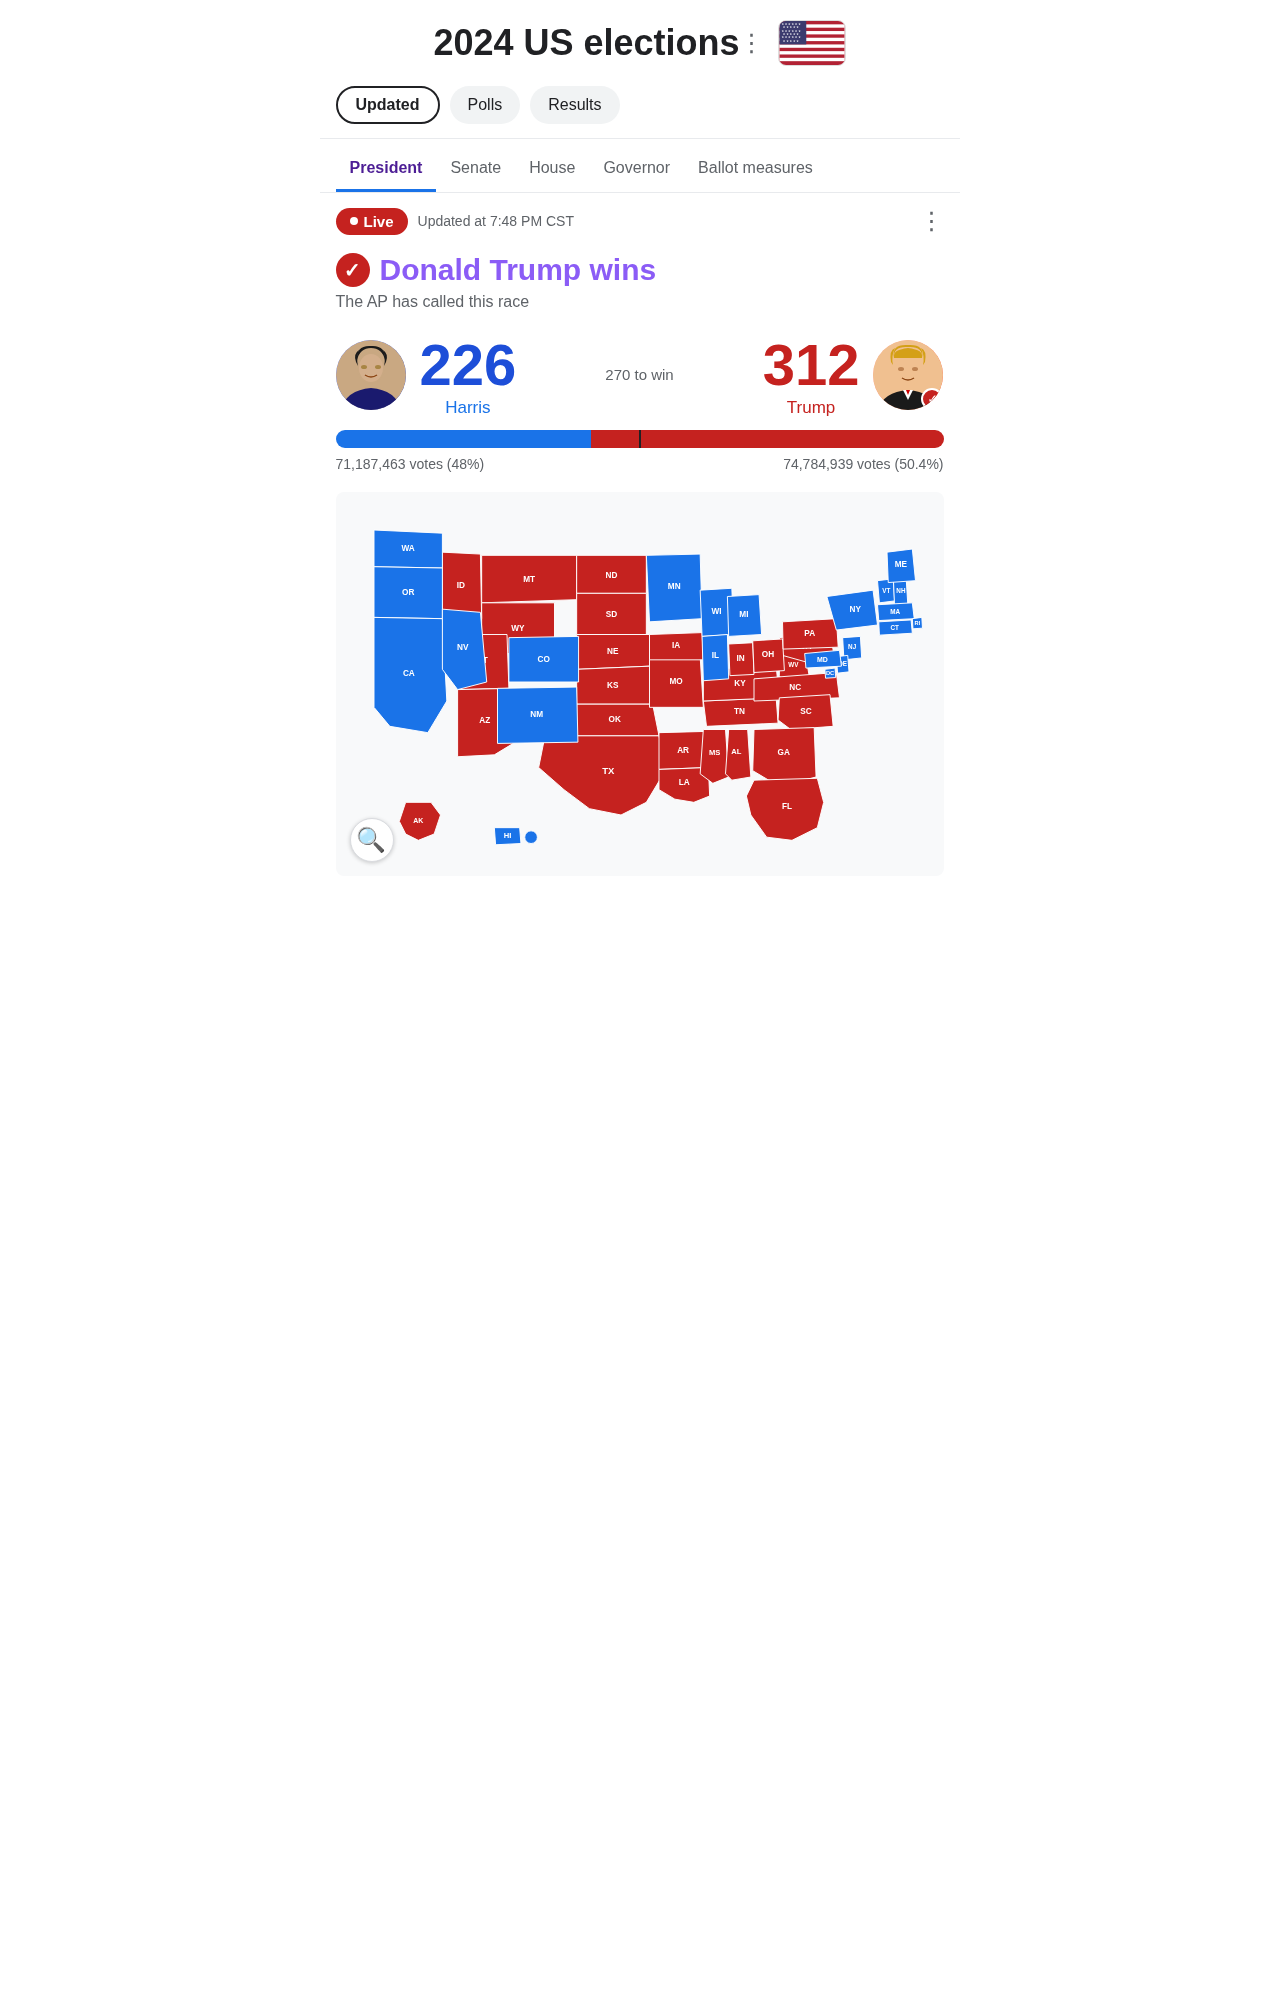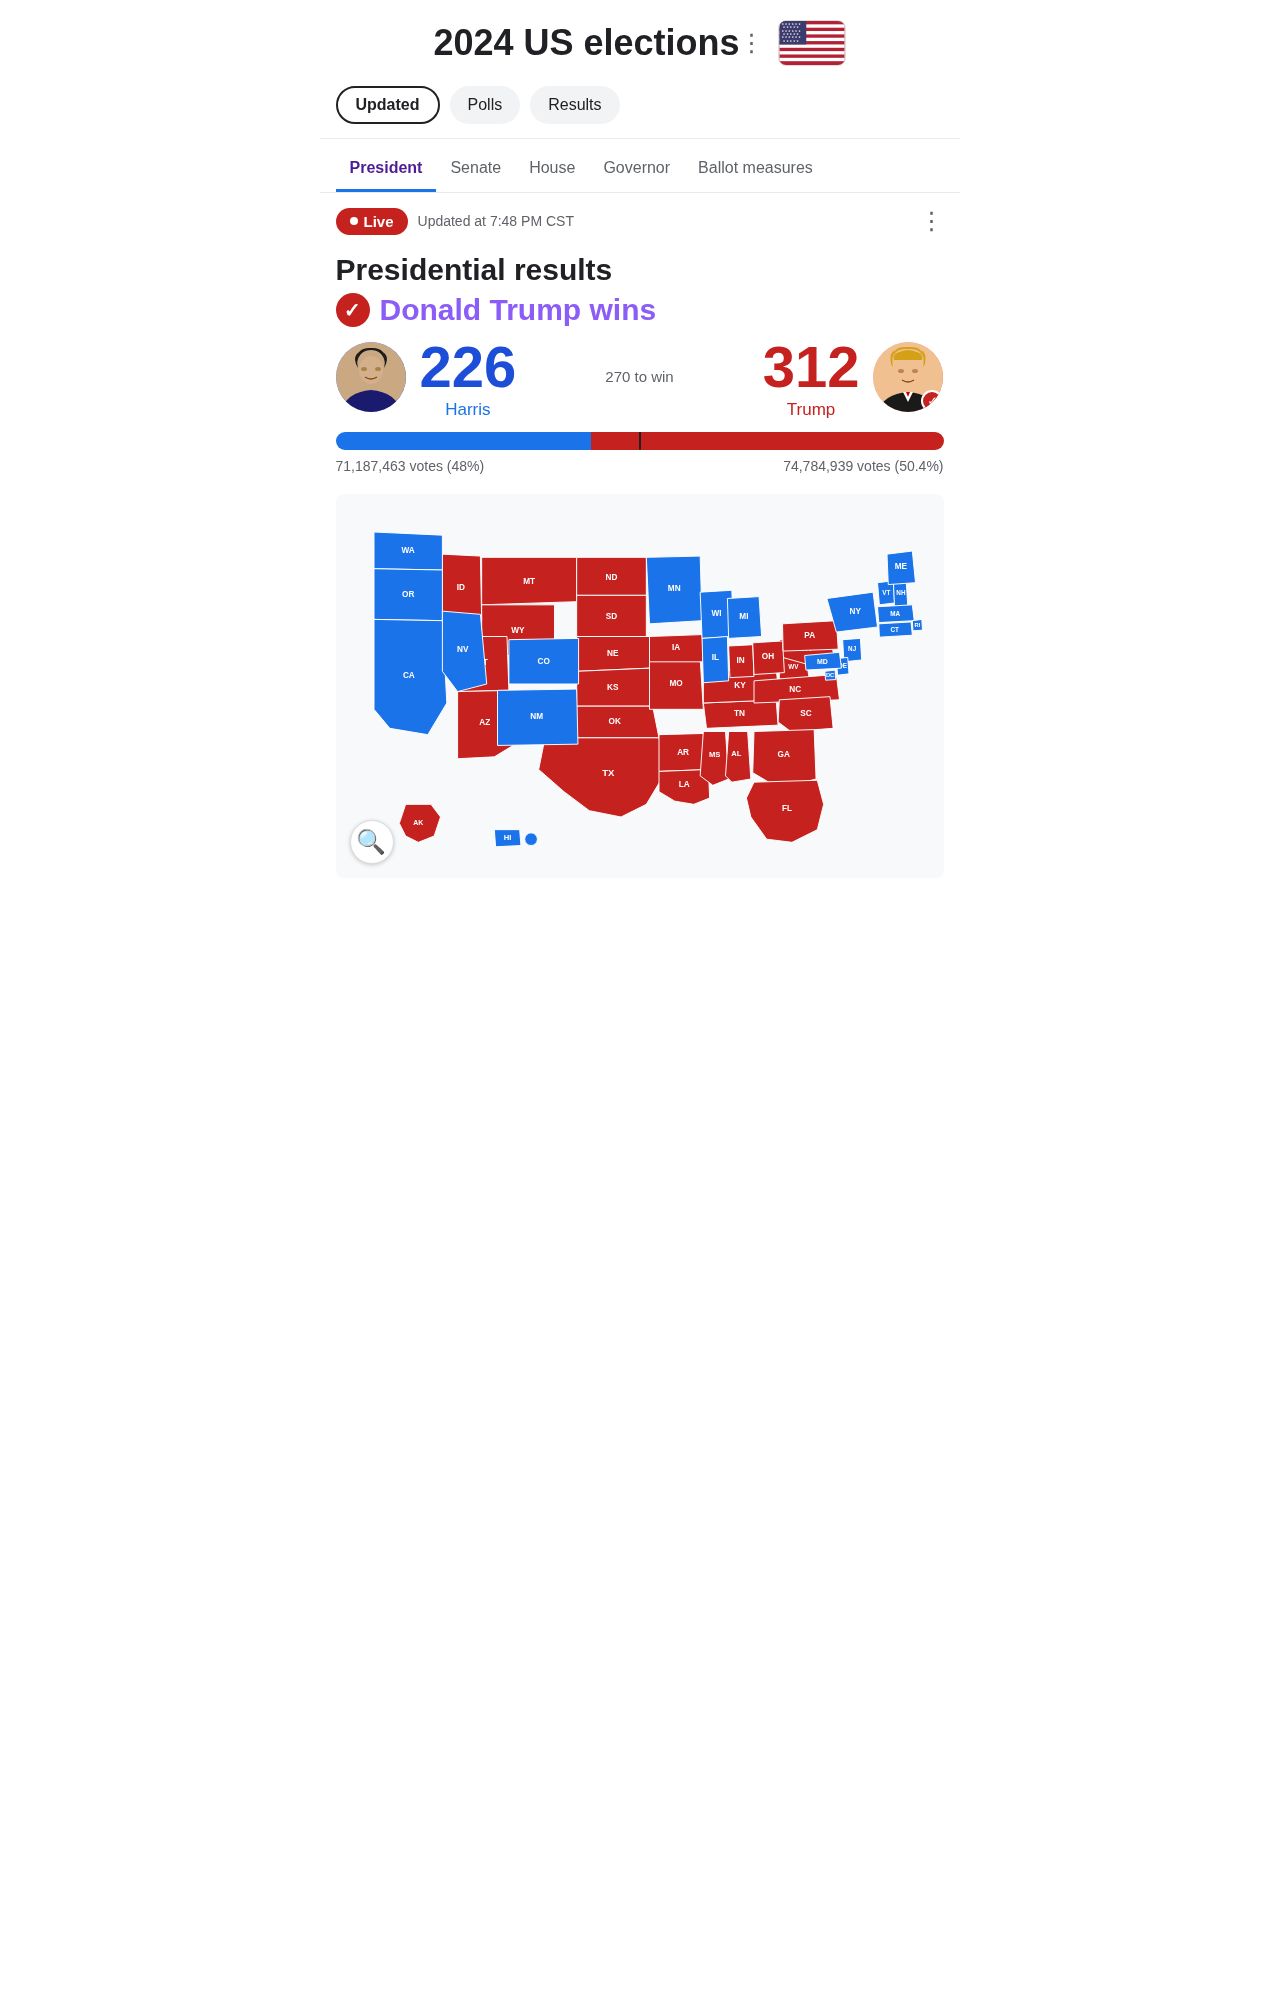--- a/index.html
+++ b/index.html
@@ -378,27 +378,27 @@
       <span class="live-dot"></span>
       <span>Live</span>
     </div>
     <span class="updated-text">Updated at 7:48 PM CST</span>
   </div>
   <span class="more-vert">⋮</span>
 </div>
 
 <div class="main-content">
 
-  <h2 class="results-title">Presidential results</h2>
 
 
   <div class="winner-banner">
     <div class="winner-checkmark">✓</div>
     <span class="winner-title">Donald Trump wins</span>
   </div>
+  <div class="winner-subtitle">The AP has called this race</div>
 
   <div class="candidates-row">
 
     <div class="candidate-left">
       <div class="candidate-avatar harris">
         <svg viewBox="0 0 70 70" xmlns="http://www.w3.org/2000/svg" class="harris-face">
 
           <circle cx="35" cy="35" r="35" fill="#c9a882"></circle>
           <ellipse cx="35" cy="28" rx="14" ry="16" fill="#c9a882"></ellipse>
           <ellipse cx="35" cy="28" rx="12" ry="14" fill="#d4af8c"></ellipse>

